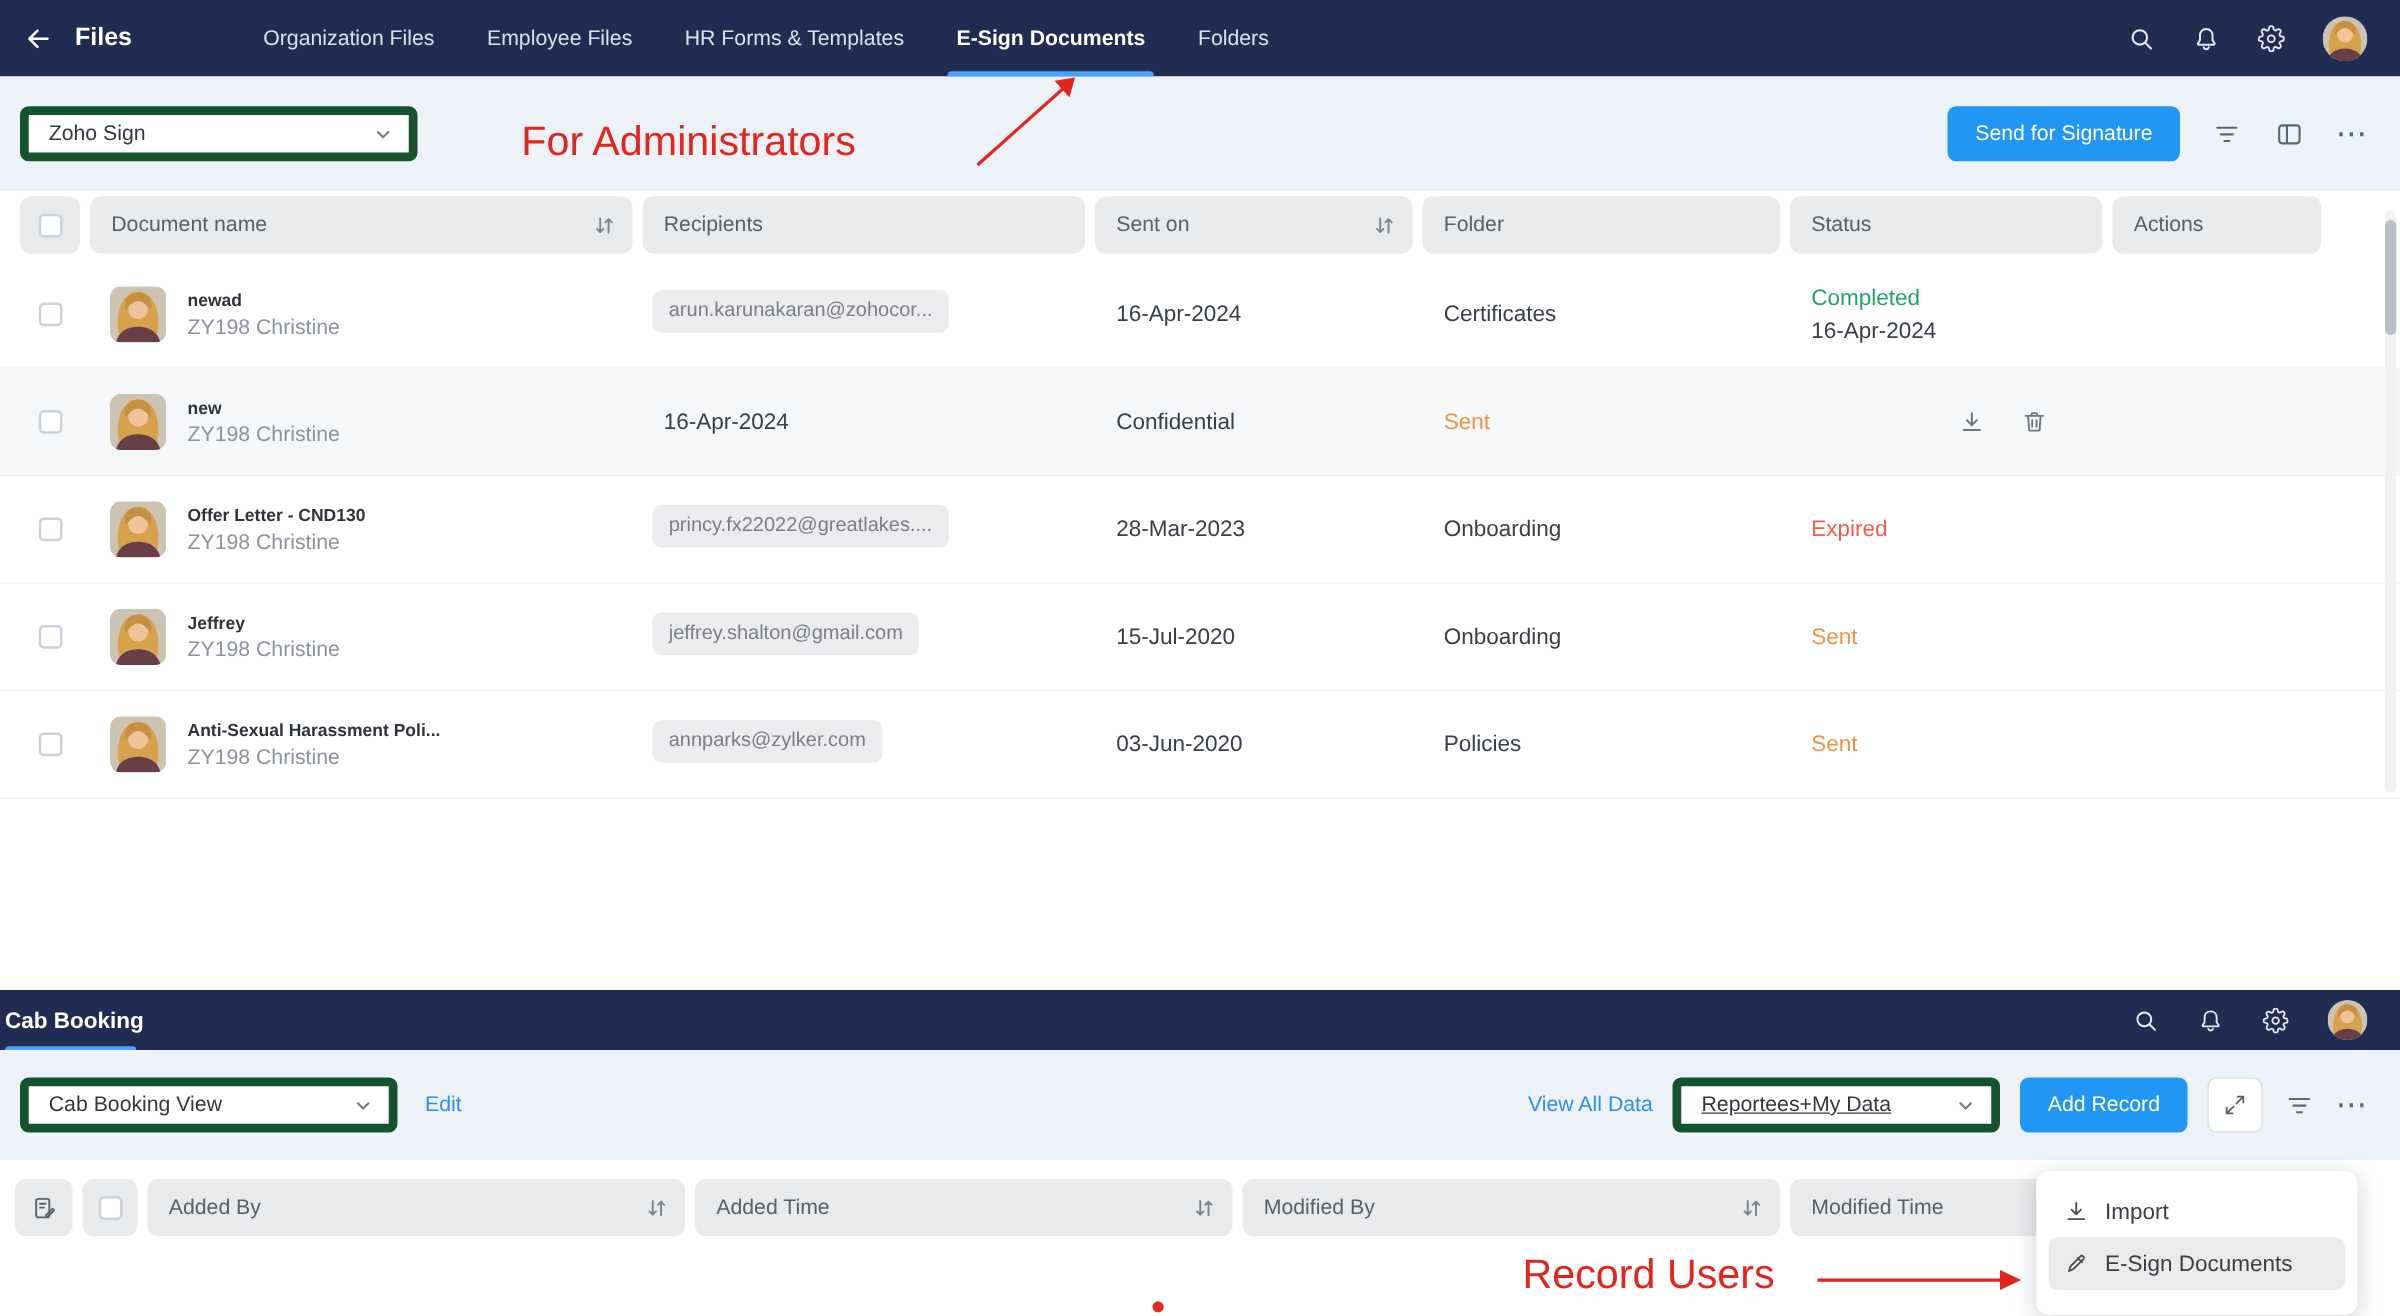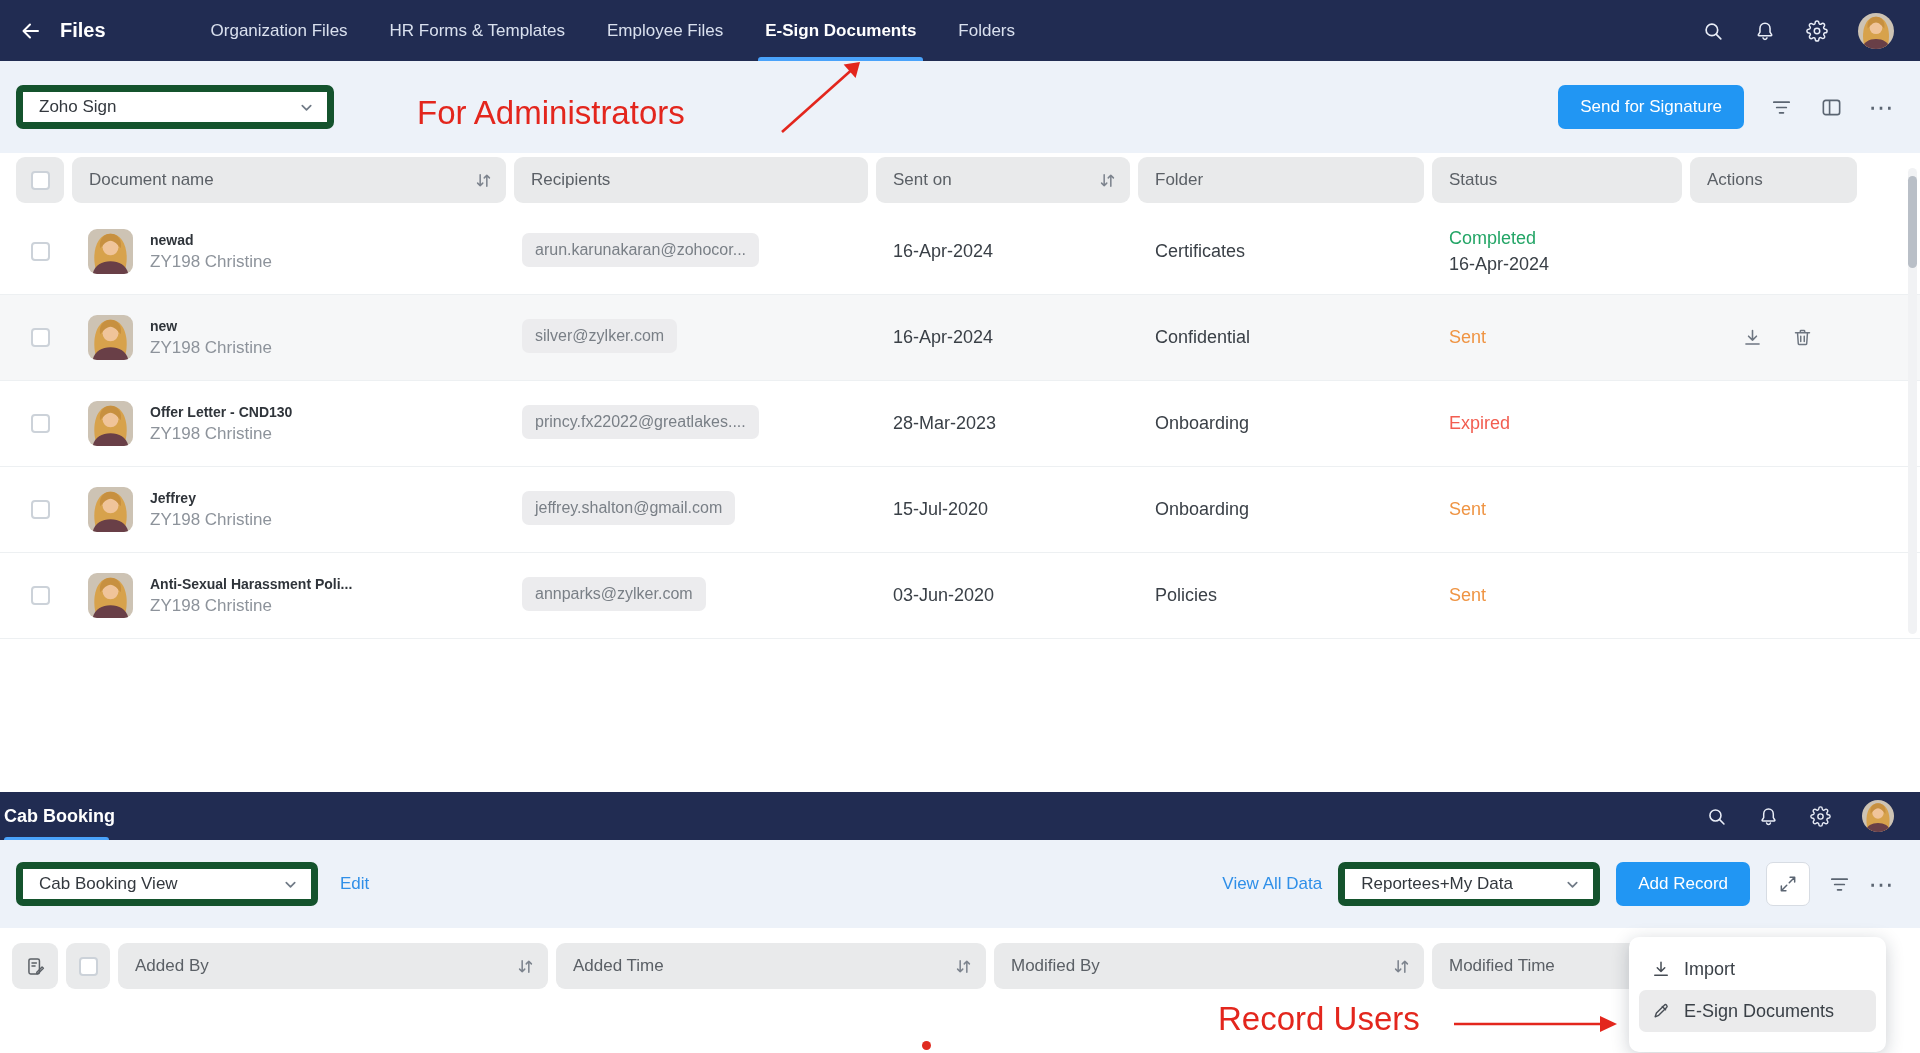--- a/index.html
+++ b/index.html
@@ -30,21 +30,21 @@
   .avatar--row { width:45px; height:45px; border-radius:9px; }
 
   
   .toolbar { background:#edf2f9; display:flex; align-items:center; padding:0 26px 0 16px; }
   .toolbar--top { height:92px; }
   .toolbar--bottom { height:88px; gap:22px; }
   .select { height:44px; background:#fff; border:7px solid #14532d; border-radius:7px; display:flex; align-items:center; justify-content:space-between; padding:0 13px 0 16px; font-size:17px; color:#33383e; cursor:pointer; }
   .select .chev { width:15px; height:15px; color:#707a86; margin-left:10px; flex:none; }
   .select--source { width:318px; }
   .select--view { width:302px; }
-  .select--scope { width:262px; }
+  .select--scope { width:262px;text-decoration:underline; }
   .btn-primary { height:44px; border:none; border-radius:7px; background:#2196f3; color:#fff; font-size:17px; padding:0 22px; cursor:pointer; white-space:nowrap; }
   .toolbar-right { margin-left:auto; display:flex; align-items:center; gap:24px; }
   .toolbar-right--b { gap:16px; }
   .tool-ic { width:26px; height:26px; padding:0; border:none; background:transparent; color:#5b6572; cursor:pointer; display:flex; align-items:center; justify-content:center; }
   .tool-ic svg { width:23px; height:23px; }
   .more-dots { font-size:25px; color:#5b6572; line-height:1; }
   .tool-btn { width:44px; height:44px; border:1px solid #d7dce3; background:#fff; border-radius:7px; color:#5b6572; display:flex; align-items:center; justify-content:center; cursor:pointer; padding:0; }
   .tool-btn svg { width:20px; height:20px; }
   .link { font-size:17px; color:#2f8fe8; cursor:pointer; white-space:nowrap; }
 
@@ -125,22 +125,22 @@
 
     <header class="navbar">
       <button class="back-btn">
         <svg viewBox="0 0 24 24" fill="none" stroke="currentColor" stroke-width="2" stroke-linecap="round" stroke-linejoin="round">
             <path d="M19 12H5.5M11 5.5L4.5 12l6.5 6.5"></path>
           </svg>
       </button>
       <div class="nav-title">Files</div>
       <nav class="tabs">
         <div class="tab">Organization Files</div>
+        <div class="tab">Employee Files</div>
         <div class="tab">HR Forms &amp; Templates</div>
-        <div class="tab">Employee Files</div>
         <div class="tab tab--active">E-Sign Documents</div>
         <div class="tab">Folders</div>
       </nav>
       <div class="nav-right">
         <button class="nav-ic">
           <svg viewBox="0 0 24 24" fill="none" stroke="currentColor" stroke-width="1.8" stroke-linecap="round">
               <circle cx="10.8" cy="10.8" r="6.3"></circle>
               <path d="M15.6 15.6L20.5 20.5"></path>
             </svg>
         </button>
@@ -255,21 +255,20 @@
         <span class="avatar avatar--row">
             <svg viewBox="0 0 48 48">
               <use href="#avatar-photo"></use>
             </svg>
           </span>
         <div>
           <div class="doc-name">new</div>
           <div class="doc-owner">ZY198 Christine</div>
         </div>
       </div>
-      <div class="cell-rec"><span class="recipient-pill">silver@zylker.com</span></div>
       <div class="cell-txt">16-Apr-2024</div>
       <div class="cell-txt">Confidential</div>
       <div class="cell-status">
         <div class="status-line status--sent">Sent</div>
       </div>
       <div class="cell-actions">
         <button class="action-ic">
           <svg viewBox="0 0 24 24" fill="none" stroke="currentColor" stroke-width="1.8" stroke-linecap="round" stroke-linejoin="round">
               <path d="M12 4v11M12 15l-4.5-4.5M12 15l4.5-4.5M4.5 19.5h15"></path>
             </svg>

